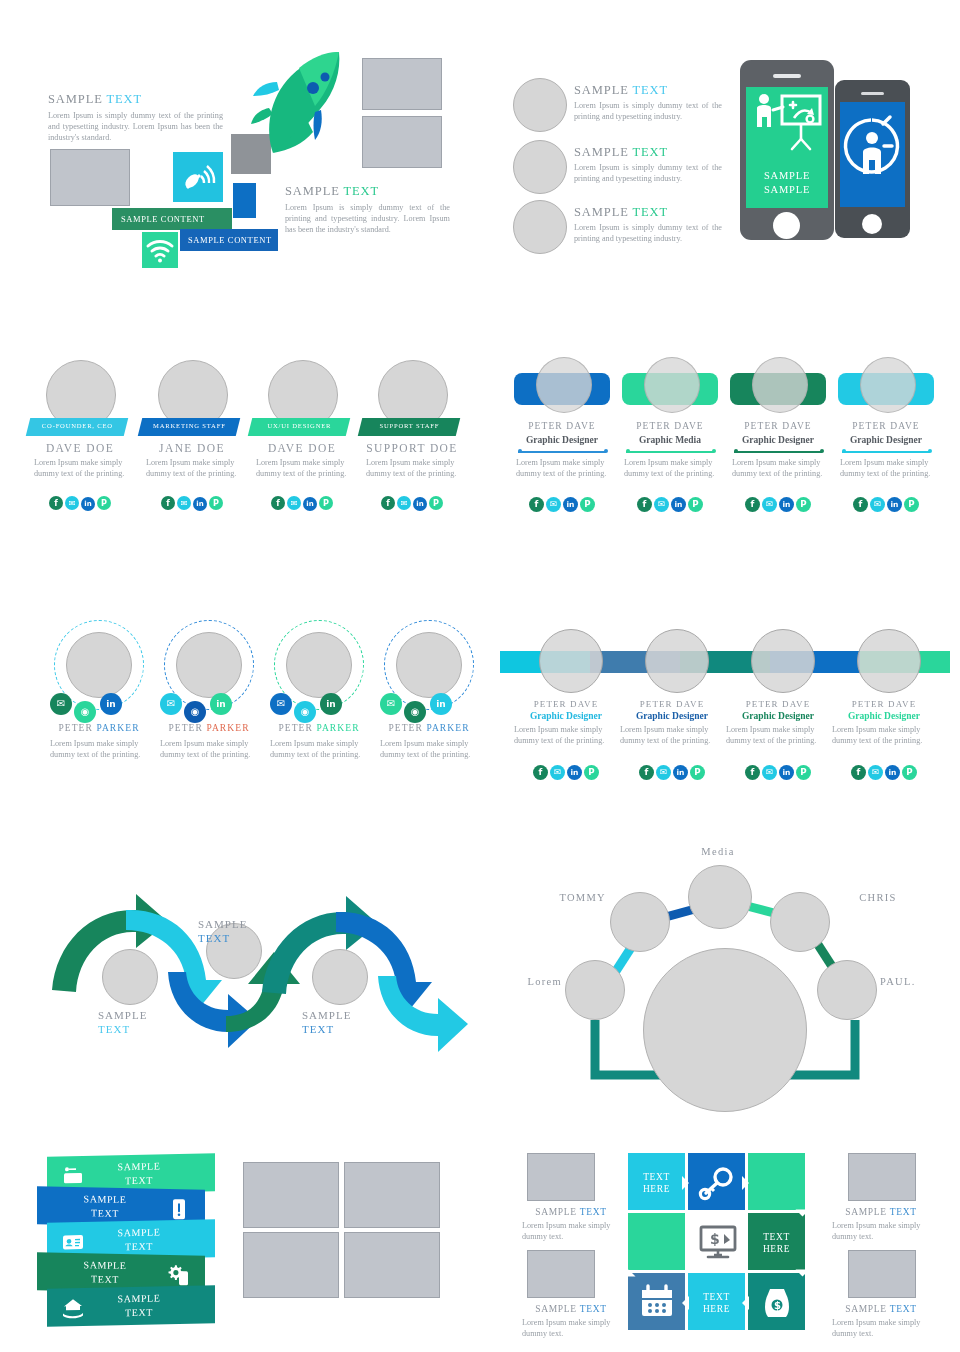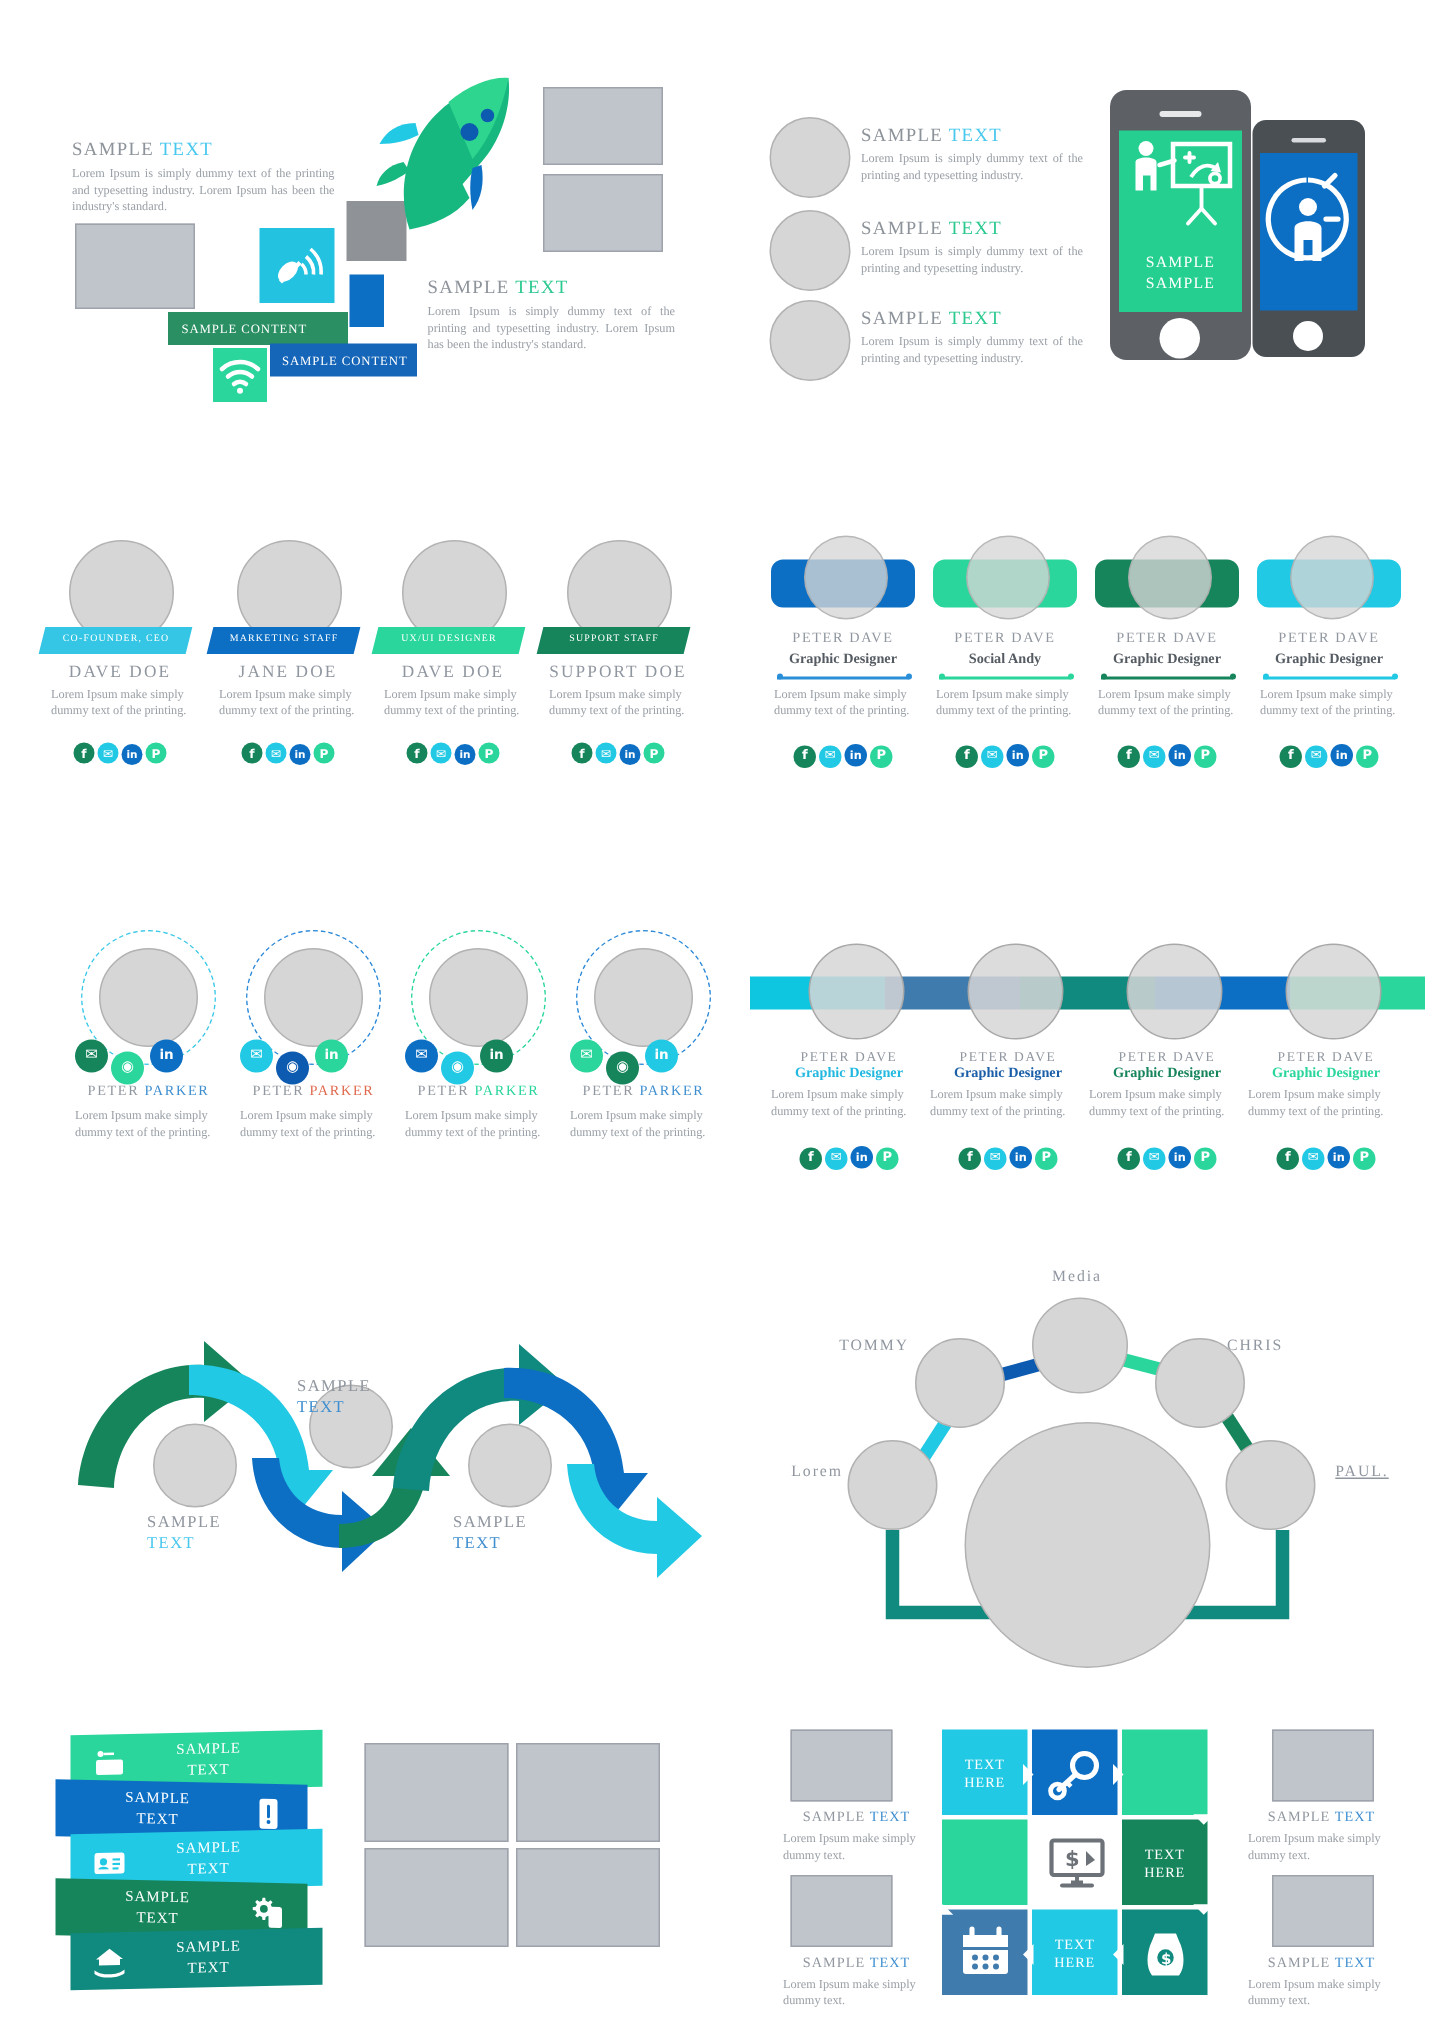--- a/index.html
+++ b/index.html
@@ -240,24 +240,24 @@
   <div class="abs circ" style="left:55px;top:120px;width:58px;height:58px;"></div>
   <div class="abs" style="left:0px;top:136px;width:52px;text-align:right;font-size:10.5px;letter-spacing:1.3px;color:#9197a0;">Lorem</div>
 
   <div class="abs circ" style="left:100px;top:52px;width:58px;height:58px;"></div>
   <div class="abs" style="left:36px;top:52px;width:60px;text-align:right;font-size:10.5px;letter-spacing:1.3px;color:#9197a0;">TOMMY</div>
 
   <div class="abs circ" style="left:178px;top:25px;width:62px;height:62px;"></div>
   <div class="abs" style="left:168px;top:6px;width:80px;text-align:center;font-size:10.5px;letter-spacing:1.3px;color:#9197a0;">Media</div>
 
   <div class="abs circ" style="left:260px;top:52px;width:58px;height:58px;"></div>
-  <div class="abs" style="left:308px;top:52px;width:64px;text-align:left;font-size:10.5px;letter-spacing:1.3px;color:#9197a0;">CHRIS</div>
+  <div class="abs" style="left:336px;top:52px;width:64px;text-align:center;font-size:10.5px;letter-spacing:1.3px;color:#9197a0;">CHRIS</div>
 
   <div class="abs circ" style="left:307px;top:120px;width:58px;height:58px;"></div>
-  <div class="abs" style="left:370px;top:136px;width:56px;text-align:center;font-size:10.5px;letter-spacing:1.3px;color:#9197a0;text-decoration:underline;">PAUL.</div>
+  <div class="abs" style="left:370px;top:136px;width:56px;text-align:left;font-size:10.5px;letter-spacing:1.3px;color:#9197a0;">PAUL.</div>
 </div>
 
 <div class="abs" style="left:45px;top:1155px;width:175px;height:175px;">
     <div class="abs" style="left: 2px; top: 0px; width: 168px; height: 38px; background: rgb(42, 214, 155); transform: skewY(-1.2deg);">
       <div class="abs" style="top: 8px; width: 24px; height: 24px; left: 14px;">
         <svg width="24" height="24" viewBox="0 0 24 24">
           <rect x="3" y="9" width="18" height="10" rx="1.5" fill="#fff"></rect>
           <circle cx="6" cy="5" r="2" fill="#fff"></circle>
           <path d="M8 5 L15 5" stroke="#fff" stroke-width="1.6"></path>
         </svg>
@@ -453,21 +453,21 @@
       <div class="abs" style="left: 8px; top: 96px; width: 88px; height: 2px; background: rgb(43, 143, 216);"></div>
       <div class="abs" style="left: 8px; top: 94px; width: 4px; height: 4px; border-radius: 50%; background: rgb(43, 143, 216);"></div>
       <div class="abs" style="left: 94px; top: 94px; width: 4px; height: 4px; border-radius: 50%; background: rgb(43, 143, 216);"></div>
       <div class="abs cap" style="left: 6px; top: 103px; width: 92px;">Lorem Ipsum make simply dummy text of the printing.</div>
       <div class="smrow abs" style="left: 0px; top: 138px; width: 104px;"><span class="sm" style="height: 15px; width: 15px; line-height: 15px; background: rgb(23, 133, 92); font-size: 8.7px;">f</span><span class="sm" style="height: 15px; width: 15px; line-height: 15px; background: rgb(34, 201, 228); font-size: 8.7px;">✉</span><span class="sm" style="height: 15px; width: 15px; line-height: 15px; background: rgb(13, 111, 196); font-size: 7.5px;">in</span><span class="sm" style="height: 15px; width: 15px; line-height: 15px; background: rgb(42, 214, 155); font-size: 8.7px;">P</span></div>
     </div>
     <div class="abs" style="left: 118px; top: 0px; width: 104px;">
       <div class="abs" style="left: 4px; top: 18px; width: 96px; height: 32px; background: rgb(42, 214, 155); border-radius: 8px;"></div>
       <div class="abs" style="left: 26px; top: 2px; width: 54px; height: 54px; border-radius: 50%; background: rgba(214, 214, 214, 0.78); border: 1px solid rgba(170, 170, 170, 0.75);"></div>
       <div class="abs" style="left: 0px; top: 66px; width: 104px; text-align: center; font-size: 9.5px; letter-spacing: 1.1px; color: rgb(145, 151, 160);">PETER  DAVE</div>
-      <div class="abs" style="left: 0px; top: 80px; width: 104px; text-align: center; font-size: 9.5px; font-weight: bold; color: rgb(85, 91, 98);">Social Andy</div>
+      <div class="abs" style="left: 0px; top: 80px; width: 104px; text-align: center; font-size: 9.5px; font-weight: bold; color: rgb(85, 91, 98);">Graphic Media</div>
       <div class="abs" style="left: 8px; top: 96px; width: 88px; height: 2px; background: rgb(42, 214, 155);"></div>
       <div class="abs" style="left: 8px; top: 94px; width: 4px; height: 4px; border-radius: 50%; background: rgb(42, 214, 155);"></div>
       <div class="abs" style="left: 94px; top: 94px; width: 4px; height: 4px; border-radius: 50%; background: rgb(42, 214, 155);"></div>
       <div class="abs cap" style="left: 6px; top: 103px; width: 92px;">Lorem Ipsum make simply dummy text of the printing.</div>
       <div class="smrow abs" style="left: 0px; top: 138px; width: 104px;"><span class="sm" style="height: 15px; width: 15px; line-height: 15px; background: rgb(23, 133, 92); font-size: 8.7px;">f</span><span class="sm" style="height: 15px; width: 15px; line-height: 15px; background: rgb(34, 201, 228); font-size: 8.7px;">✉</span><span class="sm" style="height: 15px; width: 15px; line-height: 15px; background: rgb(13, 111, 196); font-size: 7.5px;">in</span><span class="sm" style="height: 15px; width: 15px; line-height: 15px; background: rgb(42, 214, 155); font-size: 8.7px;">P</span></div>
     </div>
     <div class="abs" style="left: 226px; top: 0px; width: 104px;">
       <div class="abs" style="left: 4px; top: 18px; width: 96px; height: 32px; background: rgb(23, 133, 92); border-radius: 8px;"></div>
       <div class="abs" style="left: 26px; top: 2px; width: 54px; height: 54px; border-radius: 50%; background: rgba(214, 214, 214, 0.78); border: 1px solid rgba(170, 170, 170, 0.75);"></div>
       <div class="abs" style="left: 0px; top: 66px; width: 104px; text-align: center; font-size: 9.5px; letter-spacing: 1.1px; color: rgb(145, 151, 160);">PETER  DAVE</div>

